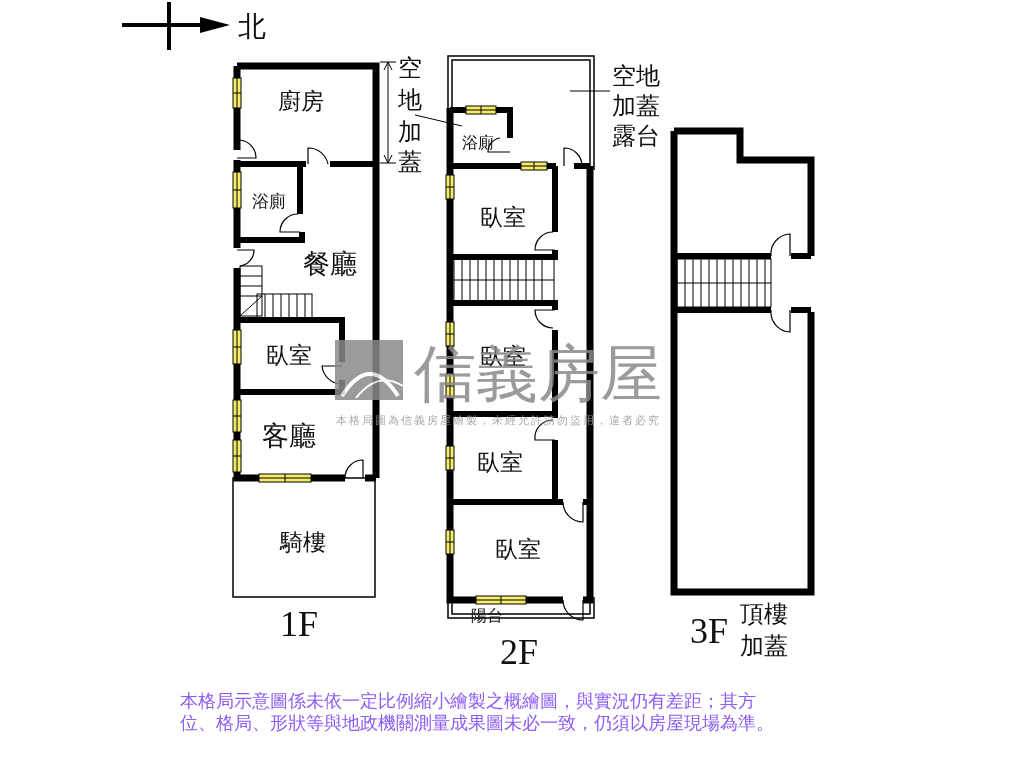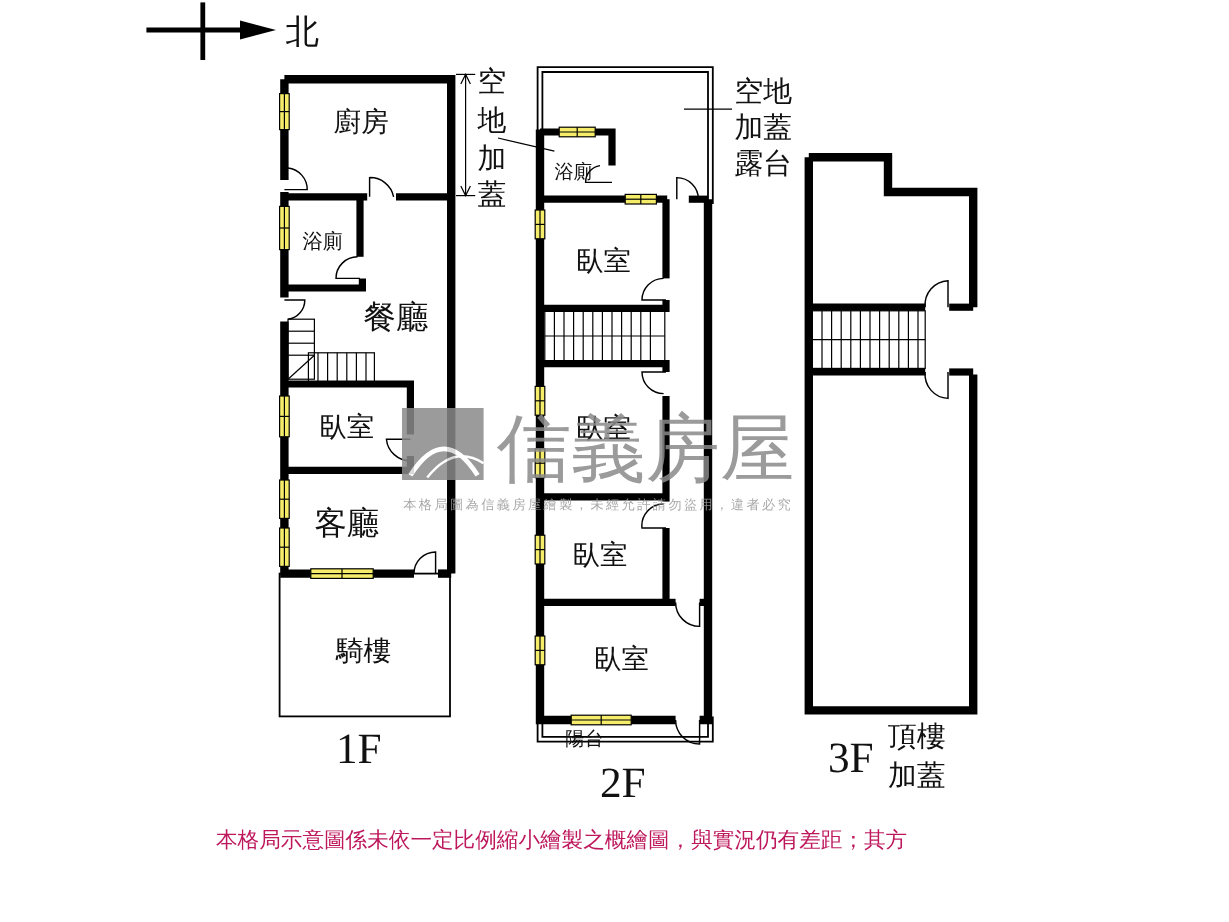--- a/index.html
+++ b/index.html
@@ -2,21 +2,21 @@
 <html><head>
 <meta charset="utf-8">
 <style>
   html, body { margin: 0; padding: 0; background: #ffffff; }
   body { width: 1024px; height: 768px; position: relative; overflow: hidden; font-family: "DejaVu Serif", "Liberation Serif", serif; }
   svg { position: absolute; left: 0; top: 0; }
   .lbl { font-family: "DejaVu Serif", "Liberation Serif", serif; fill: #111; }
   .floor-lbl { font-family: "Liberation Serif", "DejaVu Serif", serif; fill: #111; }
   .wm-big { font-family: "DejaVu Sans", "Liberation Sans", sans-serif; fill: #8a8a8a; }
   .wm-small { font-family: "DejaVu Sans", "Liberation Sans", sans-serif; fill: #9a9a9a; }
-  .disclaimer { position: absolute; left: 180px; top: 690px; width: 740px; font-family: "DejaVu Serif", "Liberation Serif", serif; font-size: 18px; line-height: 22px; color: #be185d; }
+  .disclaimer { position: absolute; left: 180px; top: 690px; width: 740px; font-family: "DejaVu Serif", "Liberation Serif", serif; font-size: 18px; line-height: 22px; color: #8b5cf6; }
   .disclaimer div { white-space: nowrap; }
 </style>
 </head>
 <body>
 
 <svg width="1024" height="768" viewBox="0 0 1024 768">
   <defs>
     <g id="winV">
       <rect x="-4" y="0" width="8" height="1" fill="none"></rect>
     </g>
@@ -249,13 +249,14 @@
     <rect x="335" y="340" width="68" height="60" fill="#8a8a8a"></rect>
     <path d="M342 396 Q370 352 398 396" fill="none" stroke="#fff" stroke-width="4"></path>
     <path d="M356 398 Q378 370 403 386" fill="none" stroke="#fff" stroke-width="2"></path>
     <text class="wm-big" x="414" y="395" font-size="62">信義房屋</text>
     <text class="wm-small" x="336" y="424" font-size="11" letter-spacing="2">本格局圖為信義房屋繪製，未經允許請勿盜用，違者必究</text>
   </g>
 </svg>
 
 <div class="disclaimer">
   <div>本格局示意圖係未依一定比例縮小繪製之概繪圖，與實況仍有差距；其方</div>
+  <div>位、格局、形狀等與地政機關測量成果圖未必一致，仍須以房屋現場為準。</div>
 </div>
 
 </body></html>

